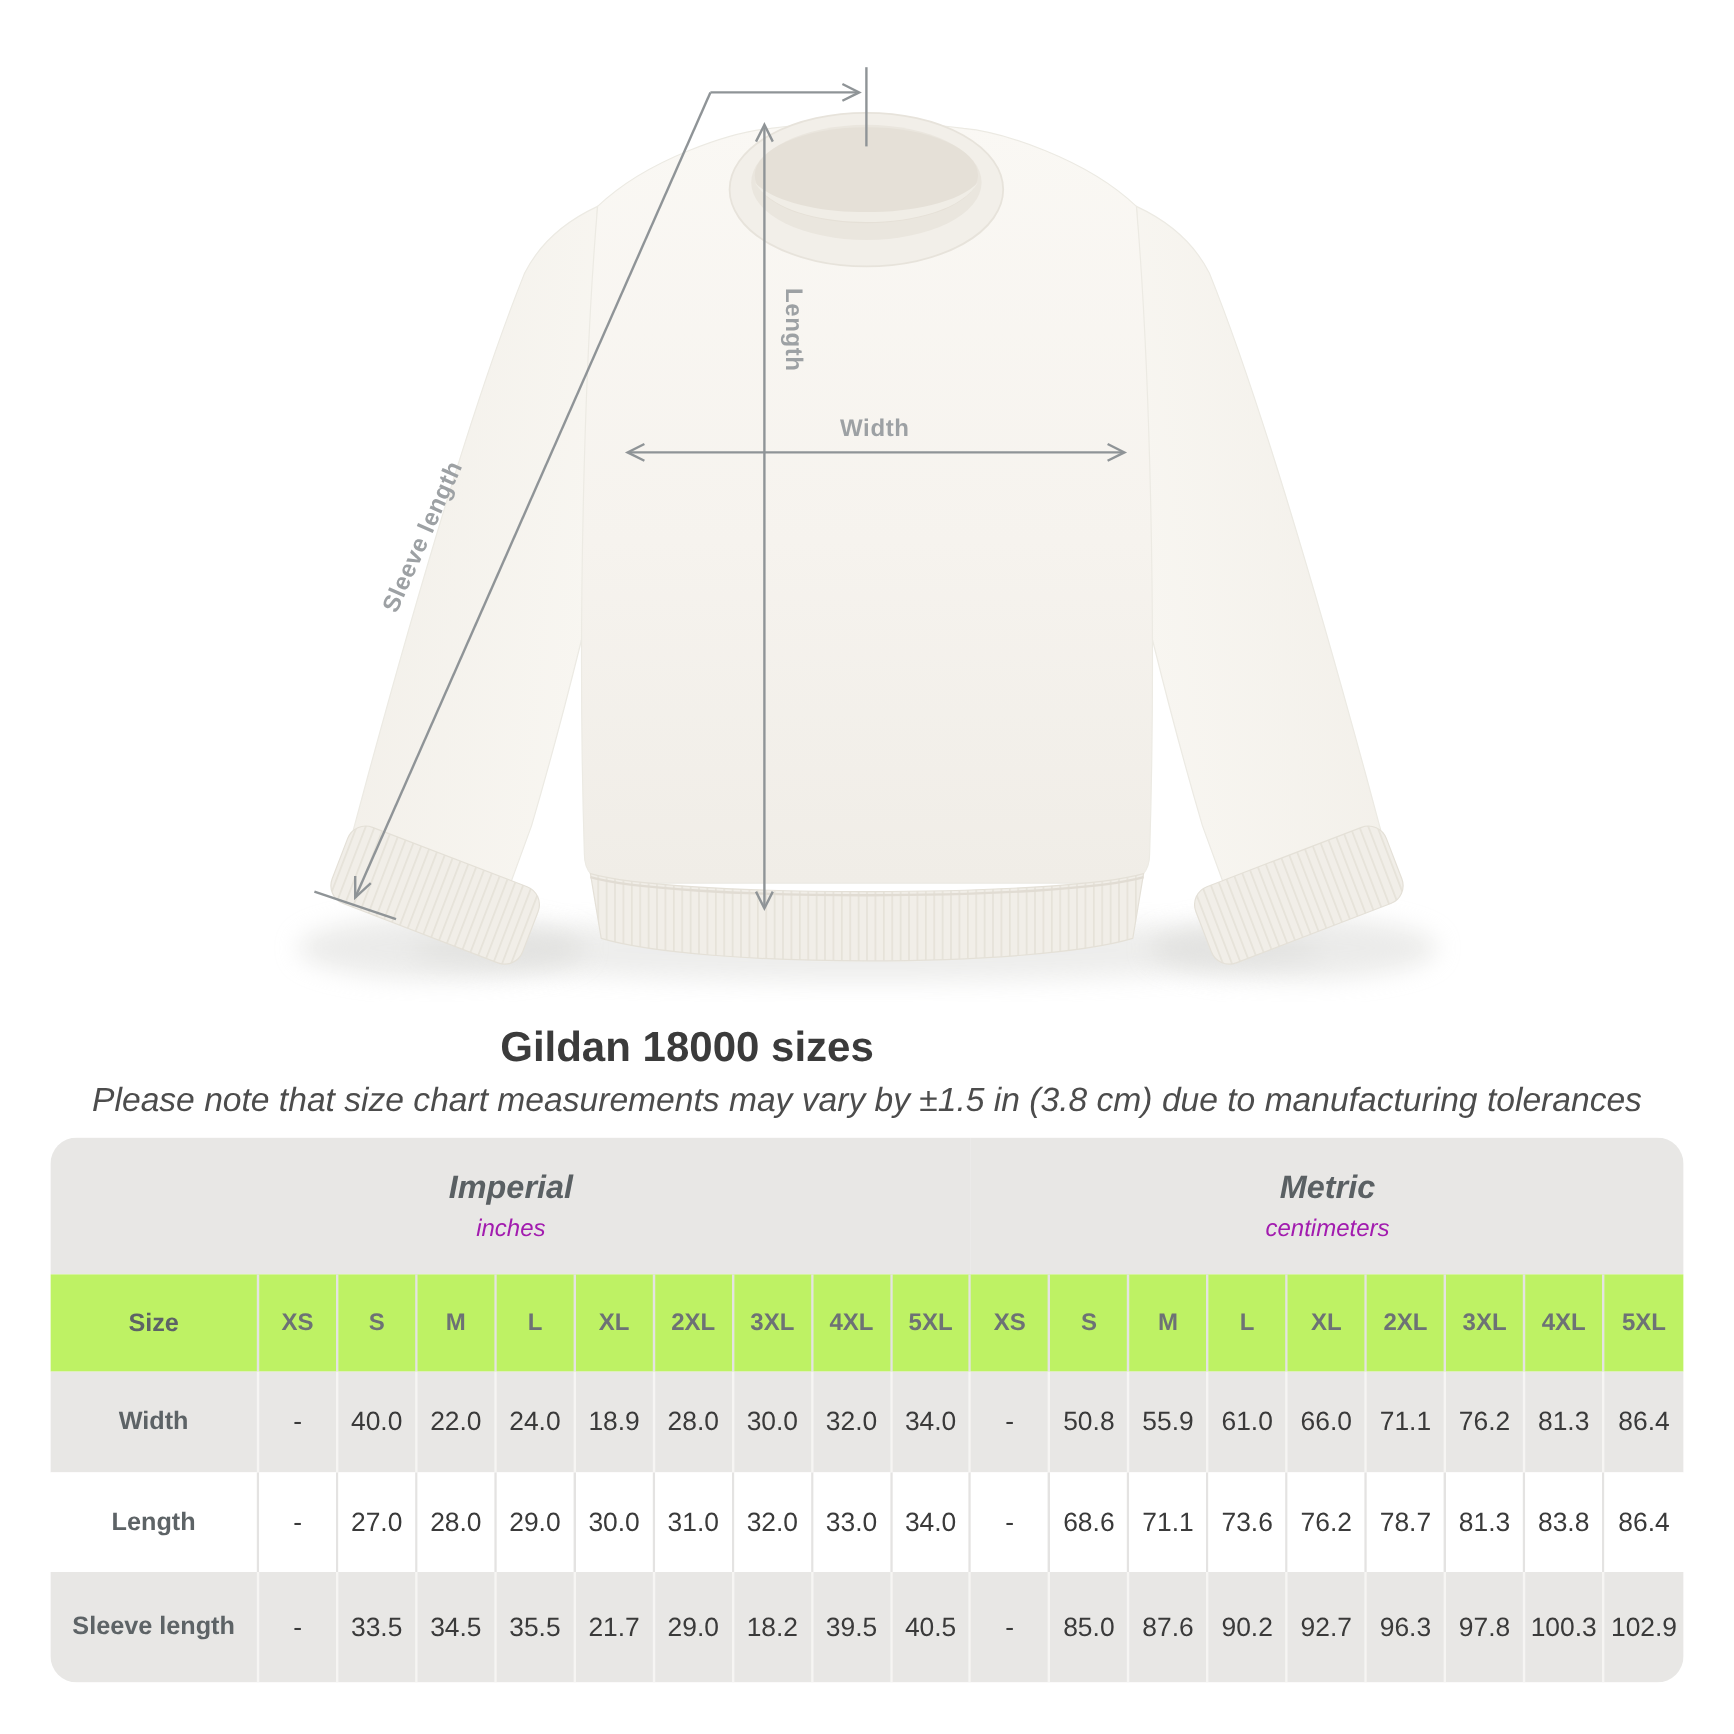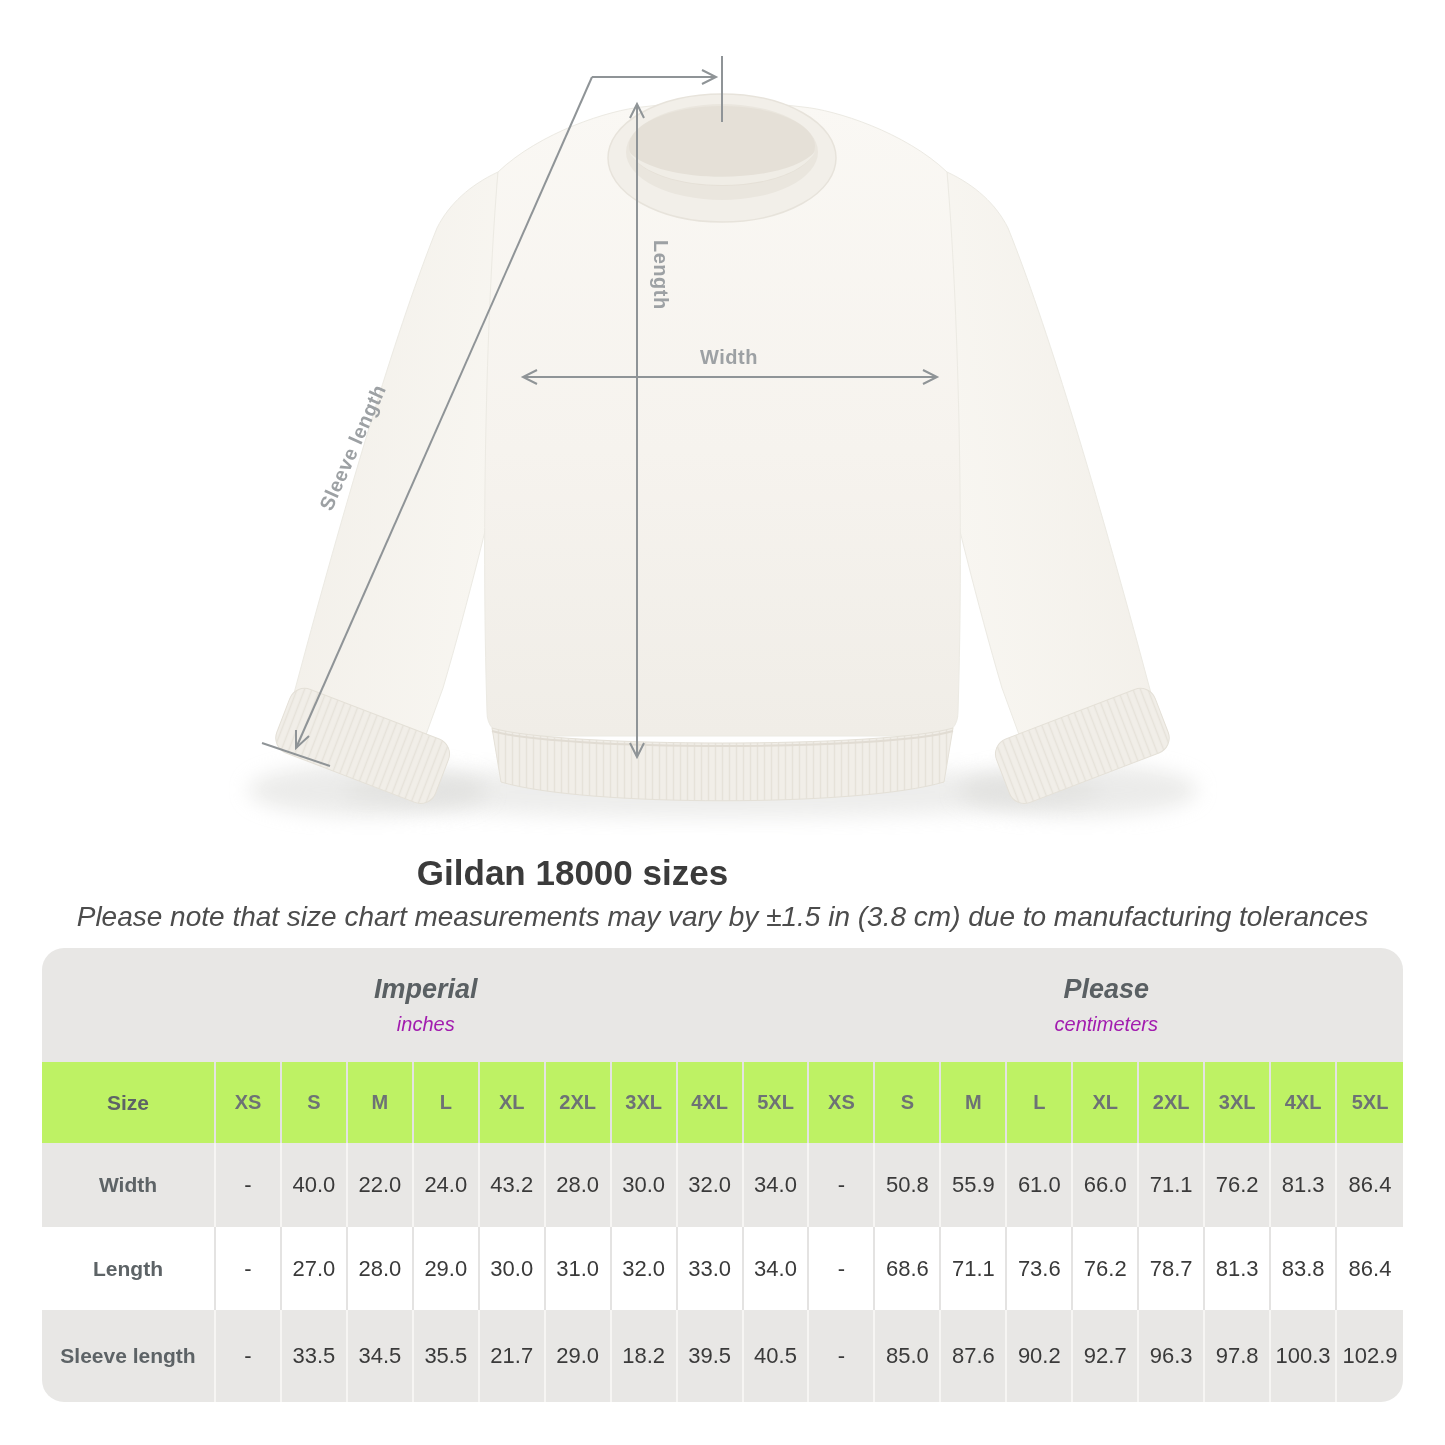--- a/index.html
+++ b/index.html
@@ -142,21 +142,21 @@
   <div class="title">Gildan 18000 sizes</div>
   <div class="subtitle">Please note that size chart measurements may vary by ±1.5 in (3.8 cm) due to manufacturing tolerances</div>
 
   <div class="sizetable">
 
     <div class="ghead span10">
       <div class="gname">Imperial</div>
       <div class="gunit">inches</div>
     </div>
     <div class="ghead span9">
-      <div class="gname">Please</div>
+      <div class="gname">Metric</div>
       <div class="gunit">centimeters</div>
     </div>
 
     <div class="cell hdr sep-l rowlabel">Size</div>
     <div class="cell hdr sep-l">XS</div>
     <div class="cell hdr sep-l">S</div>
     <div class="cell hdr sep-l">M</div>
     <div class="cell hdr sep-l">L</div>
     <div class="cell hdr sep-l">XL</div>
     <div class="cell hdr sep-l">2XL</div>
@@ -171,21 +171,21 @@
     <div class="cell hdr sep-l">2XL</div>
     <div class="cell hdr sep-l">3XL</div>
     <div class="cell hdr sep-l">4XL</div>
     <div class="cell hdr">5XL</div>
 
     <div class="cell grayrow sep-g rowlabel">Width</div>
     <div class="cell grayrow sep-g val">-</div>
     <div class="cell grayrow sep-g val">40.0</div>
     <div class="cell grayrow sep-g val">22.0</div>
     <div class="cell grayrow sep-g val">24.0</div>
-    <div class="cell grayrow sep-g val">43.2</div>
+    <div class="cell grayrow sep-g val">18.9</div>
     <div class="cell grayrow sep-g val">28.0</div>
     <div class="cell grayrow sep-g val">30.0</div>
     <div class="cell grayrow sep-g val">32.0</div>
     <div class="cell grayrow sep-g val">34.0</div>
     <div class="cell grayrow sep-g val">-</div>
     <div class="cell grayrow sep-g val">50.8</div>
     <div class="cell grayrow sep-g val">55.9</div>
     <div class="cell grayrow sep-g val">61.0</div>
     <div class="cell grayrow sep-g val">66.0</div>
     <div class="cell grayrow sep-g val">71.1</div>

